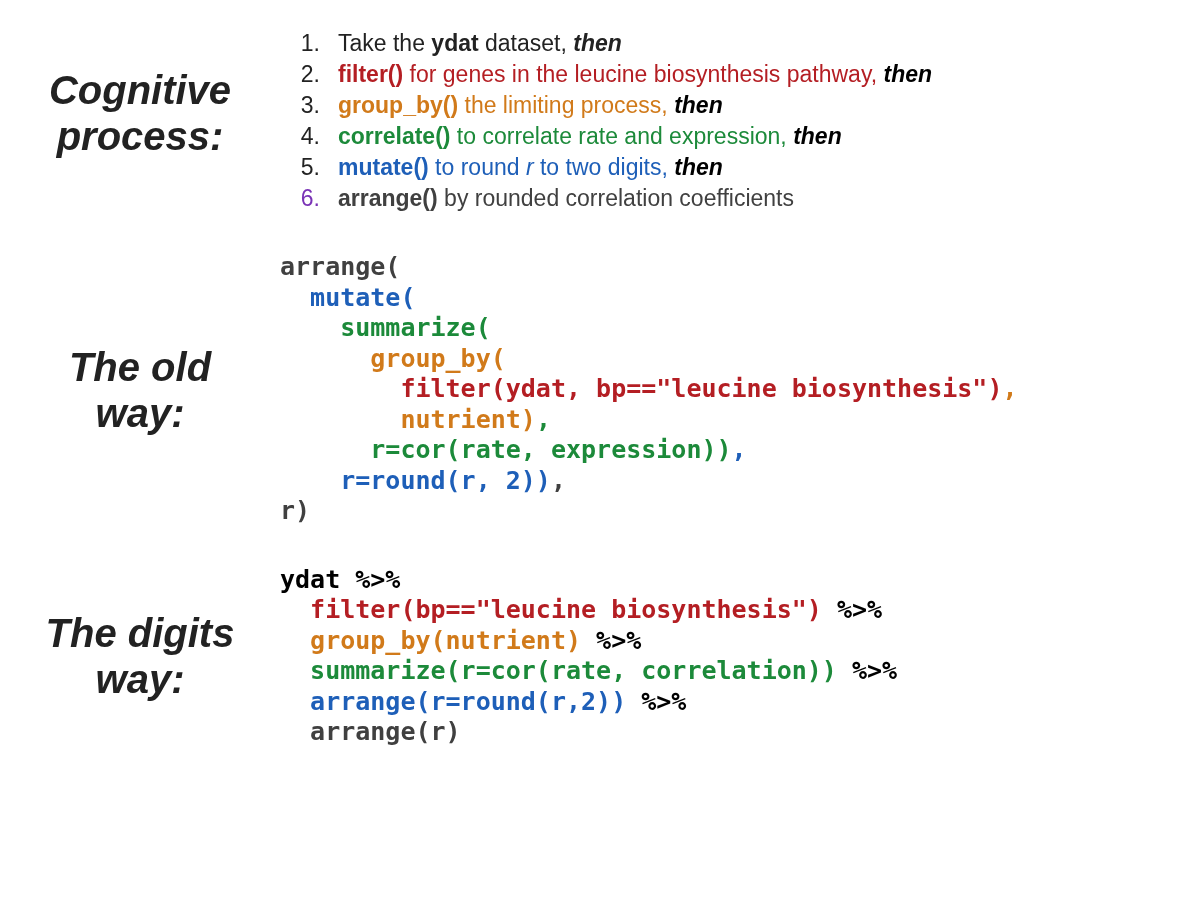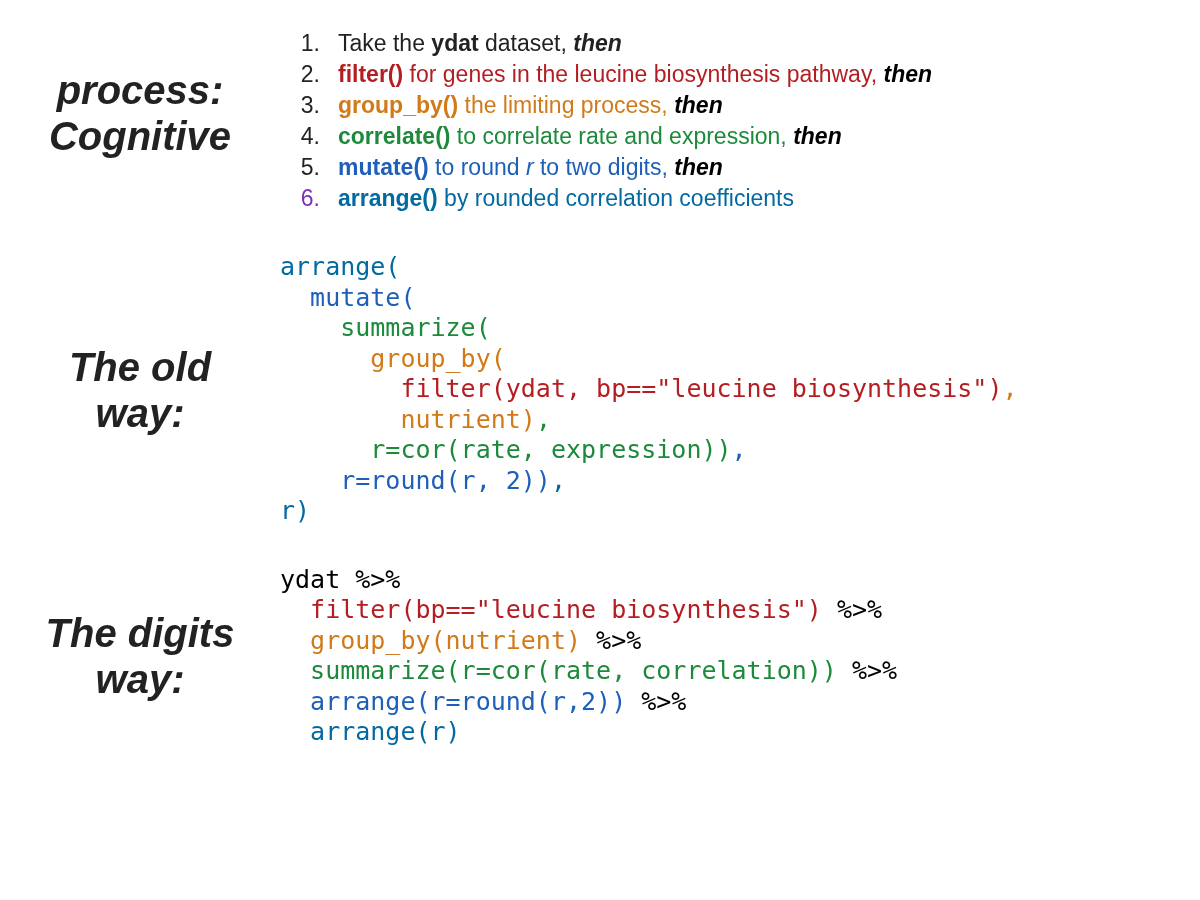--- a/index.html
+++ b/index.html
@@ -26,46 +26,46 @@
   .steps { margin: 16px 0 0 0; padding: 0; list-style: none; }
   .steps li {
     display: flex;
     font-size: 23px;
     line-height: 1.35;
   }
   .step-num { width: 40px; text-align: right; padding-right: 18px; font-weight: 300;}
   .then { font-style: italic; font-weight: 700; margin-top: 39px; }
   .code {
     font-family: Menlo, Monaco, Consolas, monospace;
-    font-weight: 400;
+    font-weight: 700;
     font-size: 25px;
     line-height: 1.22;
     white-space: pre;
   }
   .c-black { color: #000; }
   .c-red { color: #b41e23; }
   .c-orange { color: #d17a1a; }
   .c-green { color: #1c8a3a; }
   .c-blue { color: #1e5fb8; }
-  .c-purple { color: #0369a1; }
+  .c-purple { color: #404040; }
   .sans-bold { font-family: "Helvetica Neue", Helvetica, Arial, sans-serif; font-weight:700; }
   .sans-norm { font-family: "Helvetica Neue", Helvetica, Arial, sans-serif; font-weight:400; font-style:normal;text-align:center; }
   .step-text .sans-bold { font-style:normal; }
   .section1 { padding-top:12px; }
   .section2 { margin-top: 38px; }
   .section3 { margin-top: 38px; }
   .num-purple { color:#7a33b6; font-weight:300;}
 </style>
 </head>
 <body>
 
 <div class="row section1">
   <div class="label-col">
+    <div>Cognitive</div>
     <div>process:</div>
-    <div>Cognitive</div>
   </div>
   <div class="content-col">
     <ul class="steps">
       <li>
         <span class="step-num">1.</span>
         <span class="step-text">
           <span class="sans-norm">Take the </span><span class="sans-bold">ydat</span><span class="sans-norm"> dataset, </span><span class="then">then</span>
         </span>
       </li>
       <li>

